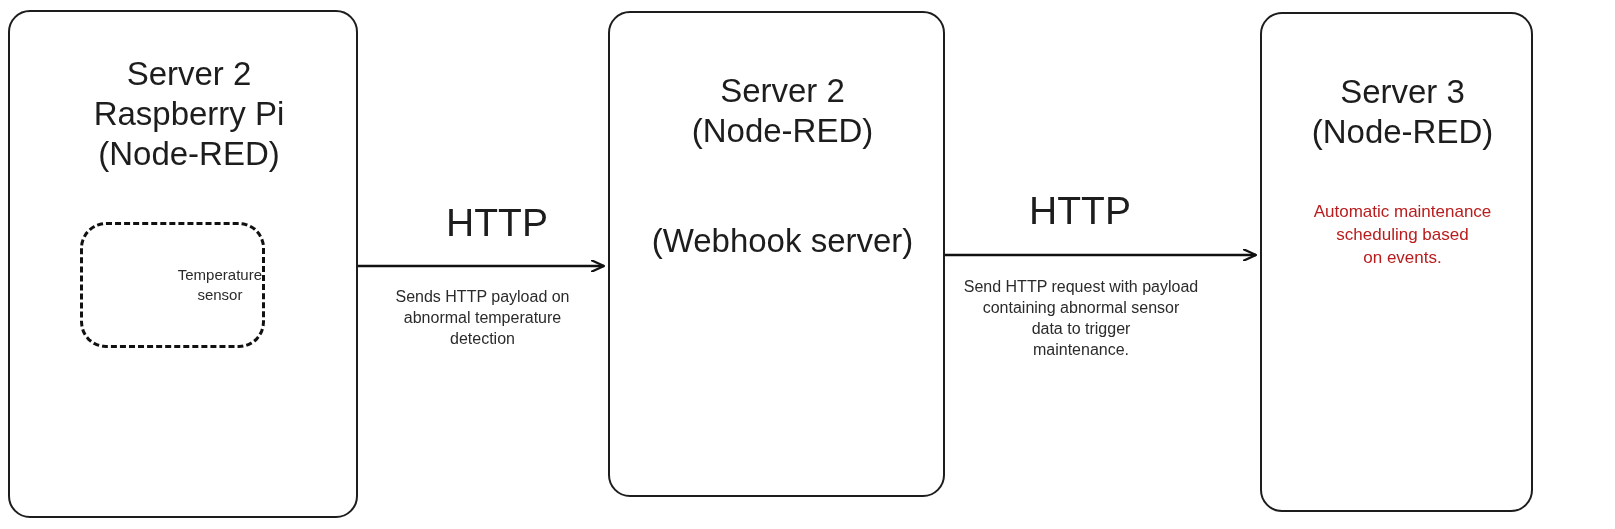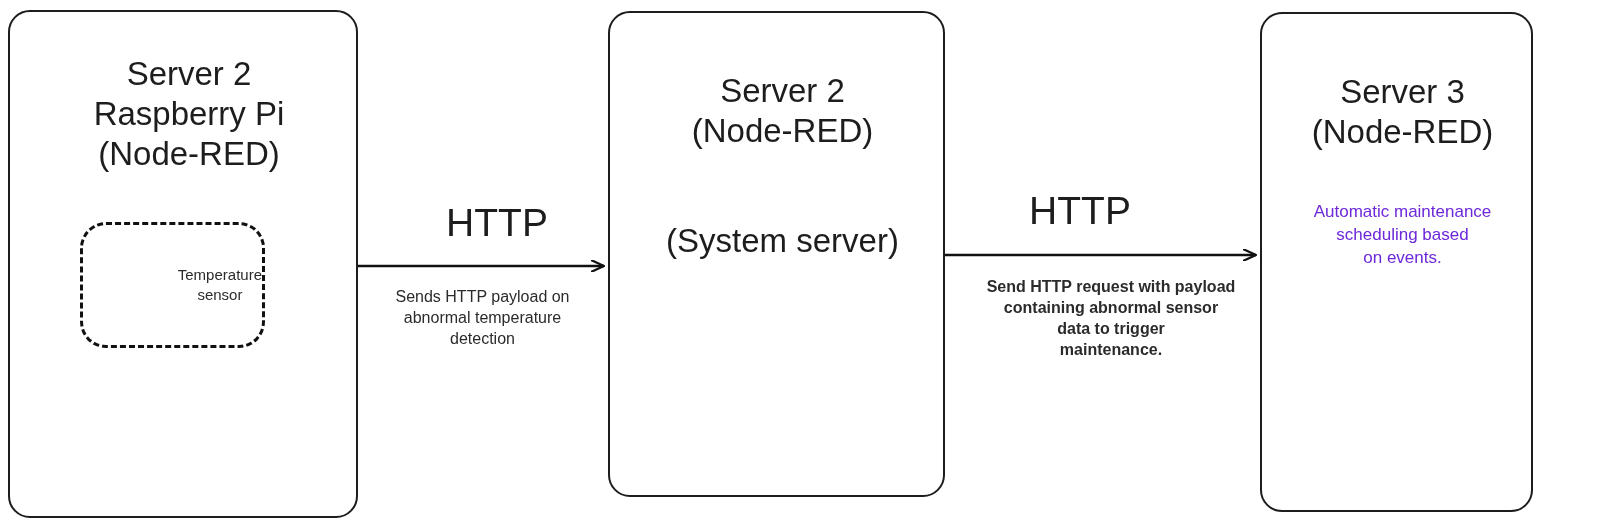--- a/index.html
+++ b/index.html
@@ -44,21 +44,21 @@
     font-size: 33px;
     line-height: 40px;
     color: #1d1d1d;
     text-align: center;
     white-space: pre-line;
   }
 
   .node-note {
     font-size: 17px;
     line-height: 23px;
-    color: #6d28d9;
+    color: #b91c1c;
     text-align: center;
     white-space: pre-line;
   }
 
   
   #node-pi {
     left: 8px;
     top: 10px;
     width: 350px;
     height: 508px;
@@ -157,24 +157,23 @@
     top: 286px;
     width: 245px;
   }
 
   #edge2-protocol {
     left: 980px;
     top: 193px;
     width: 200px;
   }
   #edge2-desc {
-    left: 980px;
+    left: 950px;
     top: 276px;
     width: 262px;
-    font-weight: bold;
   }
 </style>
 </head>
 <body>
 
 <div id="canvas">
 
   <svg class="edge-svg" viewBox="0 0 1615 529" xmlns="http://www.w3.org/2000/svg">
     <defs>
       <marker id="arrowhead" markerWidth="14" markerHeight="12" refX="13" refY="6" orient="auto" markerUnits="userSpaceOnUse">
@@ -191,21 +190,21 @@
 (Node-RED)</div>
     <div class="sensor-box">
       <div class="sensor-label">Temperature
 sensor</div>
     </div>
   </div>
 
   <div id="node-webhook" class="node">
     <div class="node-title">Server 2
 (Node-RED)</div>
-    <div class="node-subtitle">(System server)</div>
+    <div class="node-subtitle">(Webhook server)</div>
   </div>
 
   <div id="node-maint" class="node">
     <div class="node-title">Server 3
 (Node-RED)</div>
     <div class="node-note">Automatic maintenance
 scheduling based
 on events.</div>
   </div>
 

